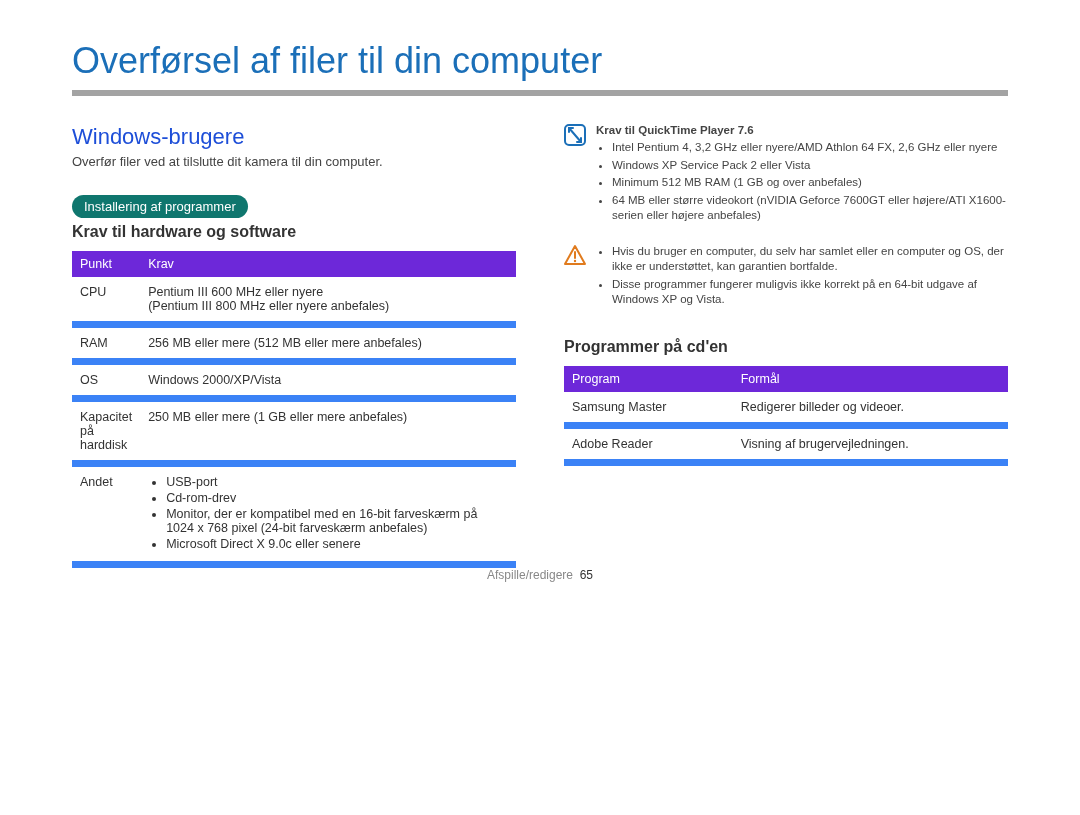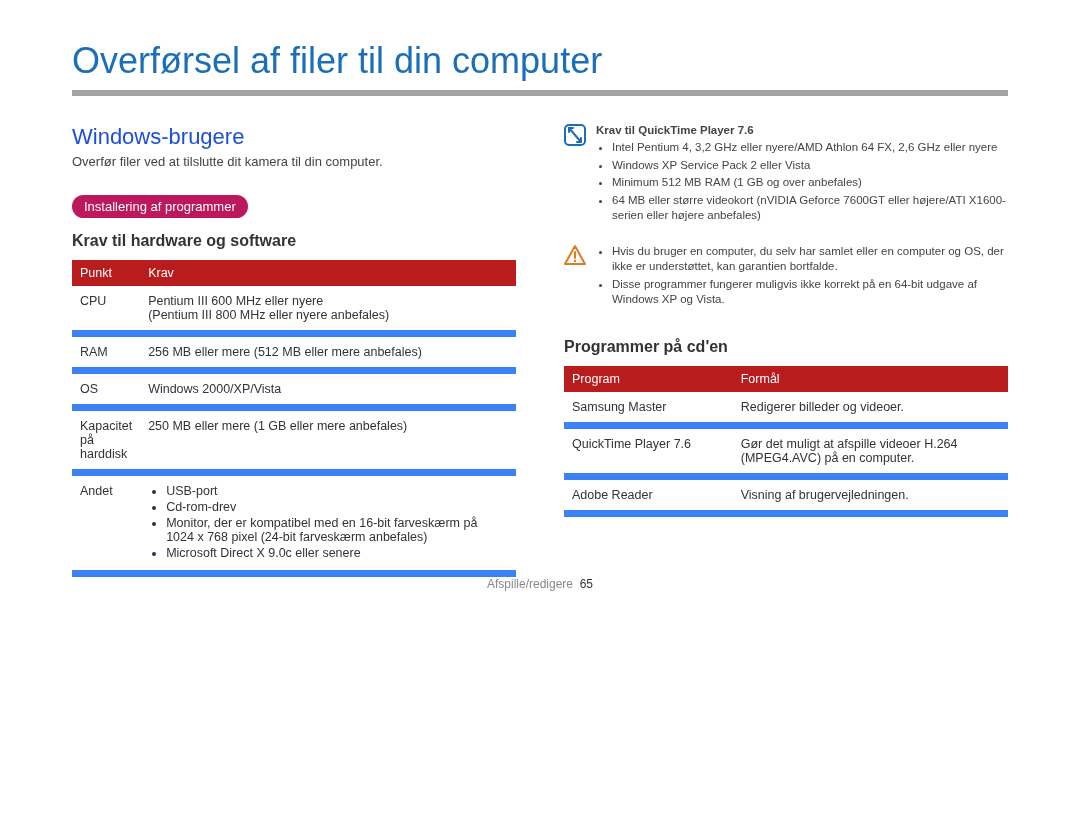--- a/index.html
+++ b/index.html
@@ -3,24 +3,24 @@
 <meta charset="utf-8">
 <style>
   * { box-sizing: border-box; margin: 0; padding: 0; }
   html, body { width: 1080px; height: 815px; background: #fff; font-family: Arial, Helvetica, sans-serif; color: #333; }
   .page { padding: 40px 72px 0 72px; }
   .title { font-size: 36px; font-weight: 400; color: #1b6fb8; border-bottom: 6px solid #a3a3a3; padding-bottom: 8px; margin-bottom: 28px; }
   .columns { display: flex; gap: 48px; }
   .col { flex: 1 1 50%; }
   .section-head { font-size: 22px; color: #1d4ed8; font-weight: 400; margin-bottom: 4px; }
   .lead { font-size: 13px; color: #444; margin-bottom: 26px; }
-  .pill { display: inline-block; background: #be185d; color: #fff; font-size: 13px; padding: 4px 12px; border-radius: 12px; margin-bottom: 14px; }
+  .pill { display: inline-block; background: #0f766e; color: #fff; font-size: 13px; padding: 4px 12px; border-radius: 12px; margin-bottom: 5px; }
   .subhead { font-size: 16px; color: #333; margin-bottom: 10px; }
   table { width: 100%; border-collapse: collapse; font-size: 12.5px; }
-  thead th { background: #b91c1c; color: #fff; text-align: left; font-weight: 400; padding: 6px 8px; }
+  thead th { background: #6d28d9; color: #fff; text-align: left; font-weight: 400; padding: 6px 8px; }
   tbody td { padding: 8px 8px; border-bottom: 7px solid #3b82f6; vertical-align: top; }
   tbody td.label { white-space: nowrap; color: #333; width: 1%; }
   ul.bullets { list-style: disc; padding-left: 18px; }
   ul.bullets li { margin-bottom: 2px; }
   .notebox { display: flex; gap: 10px; margin-bottom: 18px; }
   .notebox .icon { flex: 0 0 auto; width: 22px; height: 22px; }
   .notebox .content { font-size: 11.5px; color: #444; }
   .notebox .content .note-title { font-weight: bold; margin-bottom: 4px; }
   .notebox .content ul { list-style: disc; padding-left: 16px; }
   .notebox .content li { margin-bottom: 2px; line-height: 1.35; }
@@ -126,24 +126,20 @@
             <th style="width:38%;">Program</th>
             <th>Formål</th>
           </tr>
         </thead>
         <tbody>
           <tr>
             <td class="label">Samsung Master</td>
             <td>Redigerer billeder og videoer.</td>
           </tr>
           <tr>
-            <td class="label">QuickTime Player 7.6</td>
-            <td>Gør det muligt at afspille videoer H.264 (MPEG4.AVC) på en computer.</td>
-          </tr>
-          <tr>
             <td class="label">Adobe Reader</td>
             <td>Visning af brugervejledningen.</td>
           </tr>
         </tbody>
       </table>
 
     </div>
   </div>
 
   <div class="footer">

